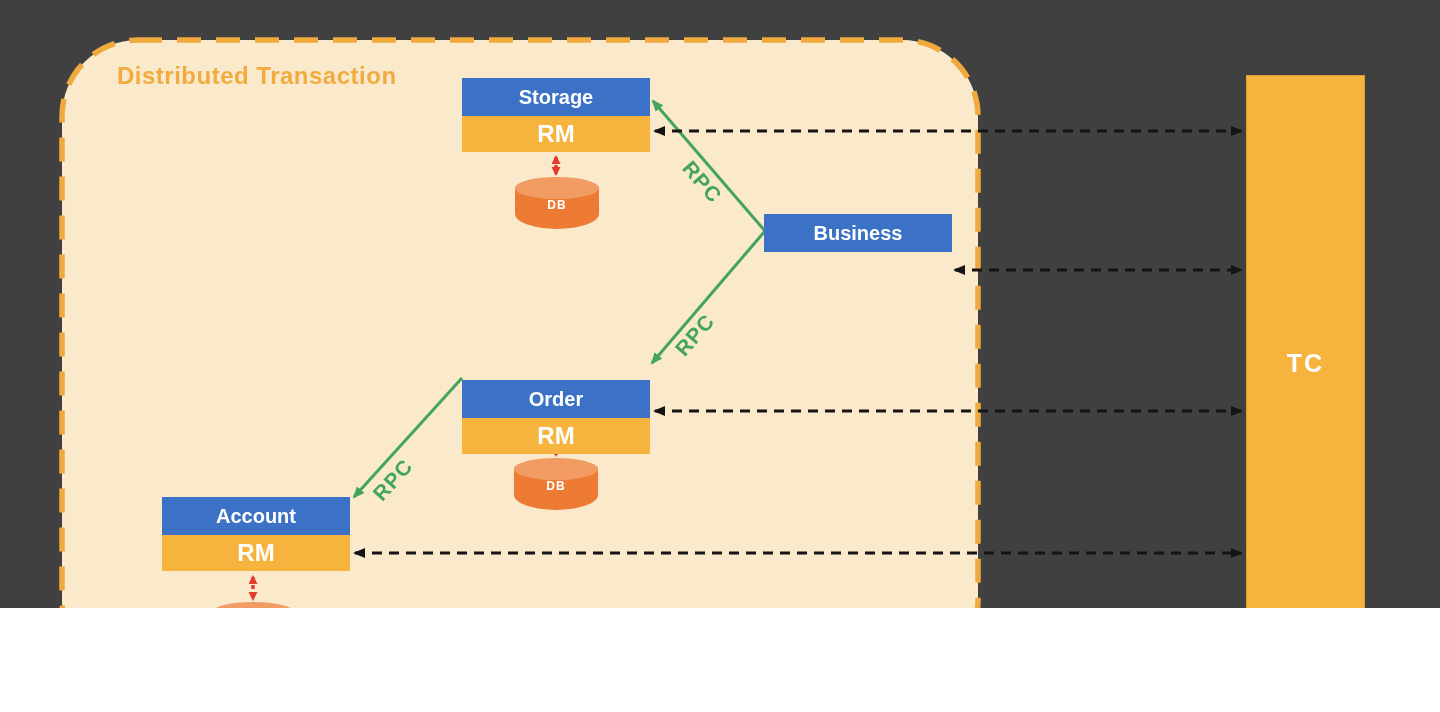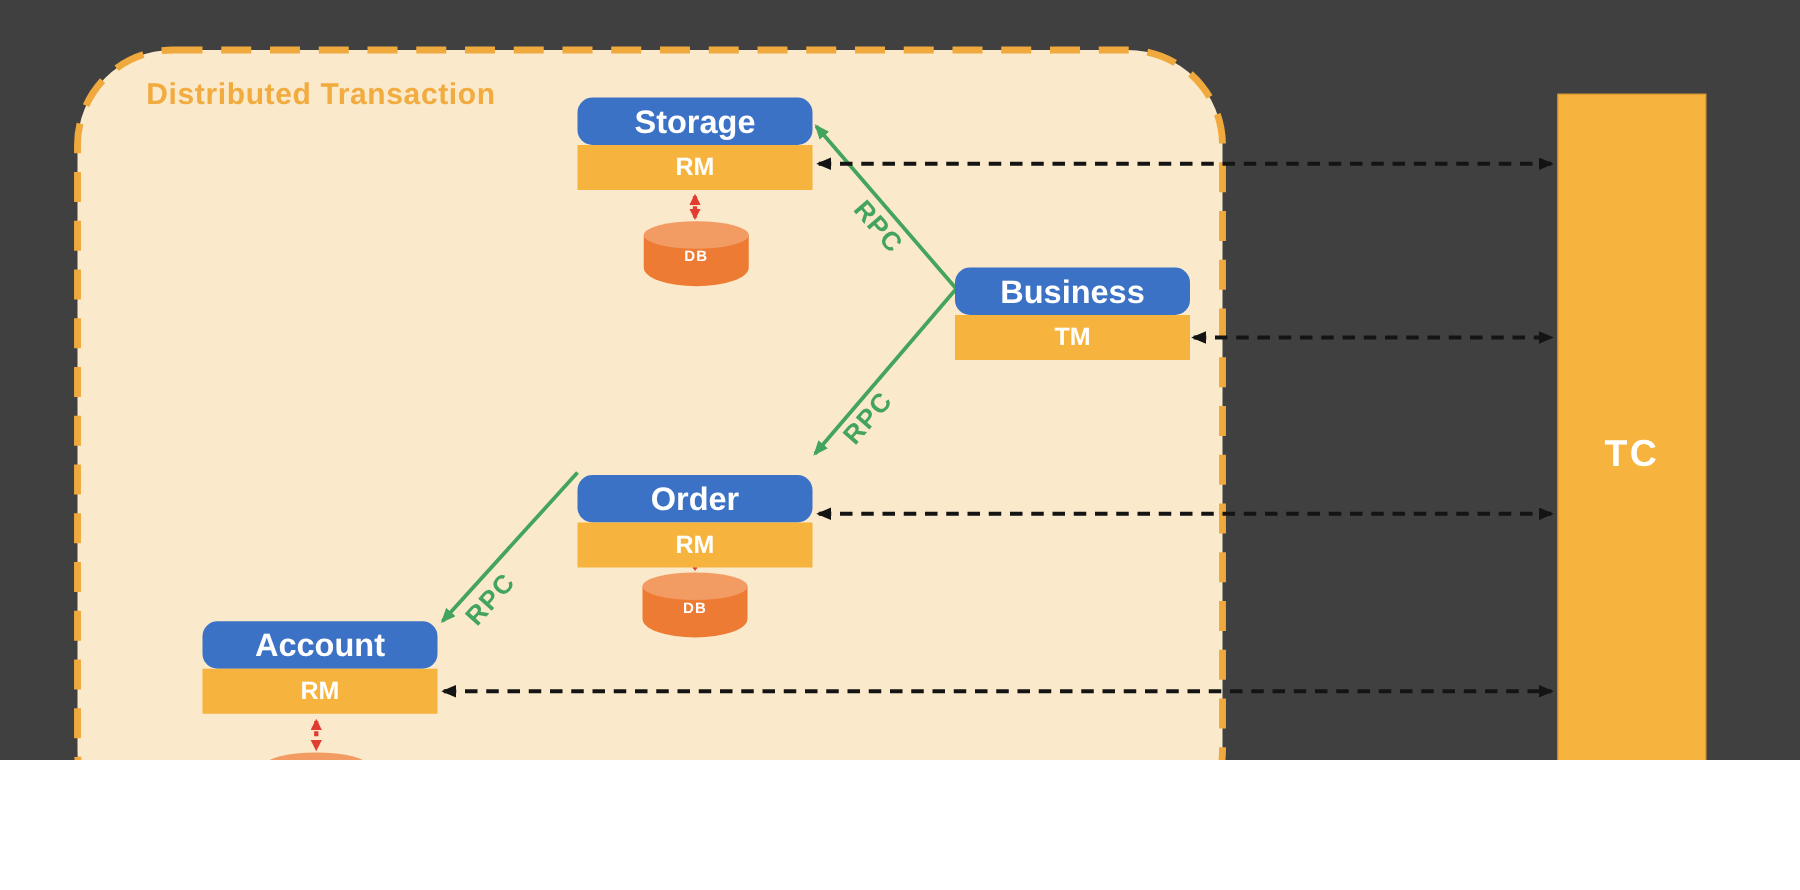--- a/index.html
+++ b/index.html
@@ -33,44 +33,44 @@
     color: var(--title-orange, #F2AB3F);
   }
 
   
   .service { position: absolute; width: 188px; }
   .service .name {
     height: 38px;
     background: var(--service-header-blue, #3B72C6);
     color: #ffffff;
     display: flex; align-items: center; justify-content: center;
-    font-size: 26px; font-weight: bold; border-radius: 12px;
+    font-size: 20px; font-weight: bold;
   }
   .service .role {
     height: 36px;
     background: var(--service-role-orange, #F6B33D);
     color: #ffffff;
     display: flex; align-items: center; justify-content: center;
-    font-size: 20px; font-weight: bold;
+    font-size: 24px; font-weight: bold;
   }
   .svc-storage  { left: 462px; top: 78px;  }
   .svc-business { left: 764px; top: 214px; }
   .svc-order    { left: 462px; top: 354px; margin-top: 26px; }
   .svc-account  { left: 162px; top: 497px; }
 
   
   .tc {
     position: absolute;
     left: 1246px; top: 75px;
     width: 119px; height: 577px;
     background: var(--tc-orange, #F6B33D);
     border: 1px solid #DE9F31;
     box-sizing: border-box;
     display: flex; align-items: center; justify-content: center;
-    color: #ffffff; font-size: 30px; font-weight: bold; letter-spacing: 2px;
+    color: #ffffff; font-size: 25px; font-weight: bold; letter-spacing: 2px;
   }
 
   
   .db { position: absolute; width: 84px; height: 52px; }
   .db .db-top {
     position: absolute; left: 0; top: 0;
     width: 84px; height: 22px;
     background: var(--db-top-orange, #F29B63);
     border-radius: 50%;
   }
@@ -160,21 +160,20 @@
 
   <div class="boundary-title">Distributed Transaction</div>
 
   <div class="service svc-storage">
     <div class="name">Storage</div>
     <div class="role">RM</div>
   </div>
 
   <div class="service svc-business">
     <div class="name">Business</div>
-    <div class="role">TM</div>
   </div>
 
   <div class="service svc-order">
     <div class="name">Order</div>
     <div class="role">RM</div>
   </div>
 
   <div class="service svc-account">
     <div class="name">Account</div>
     <div class="role">RM</div>

